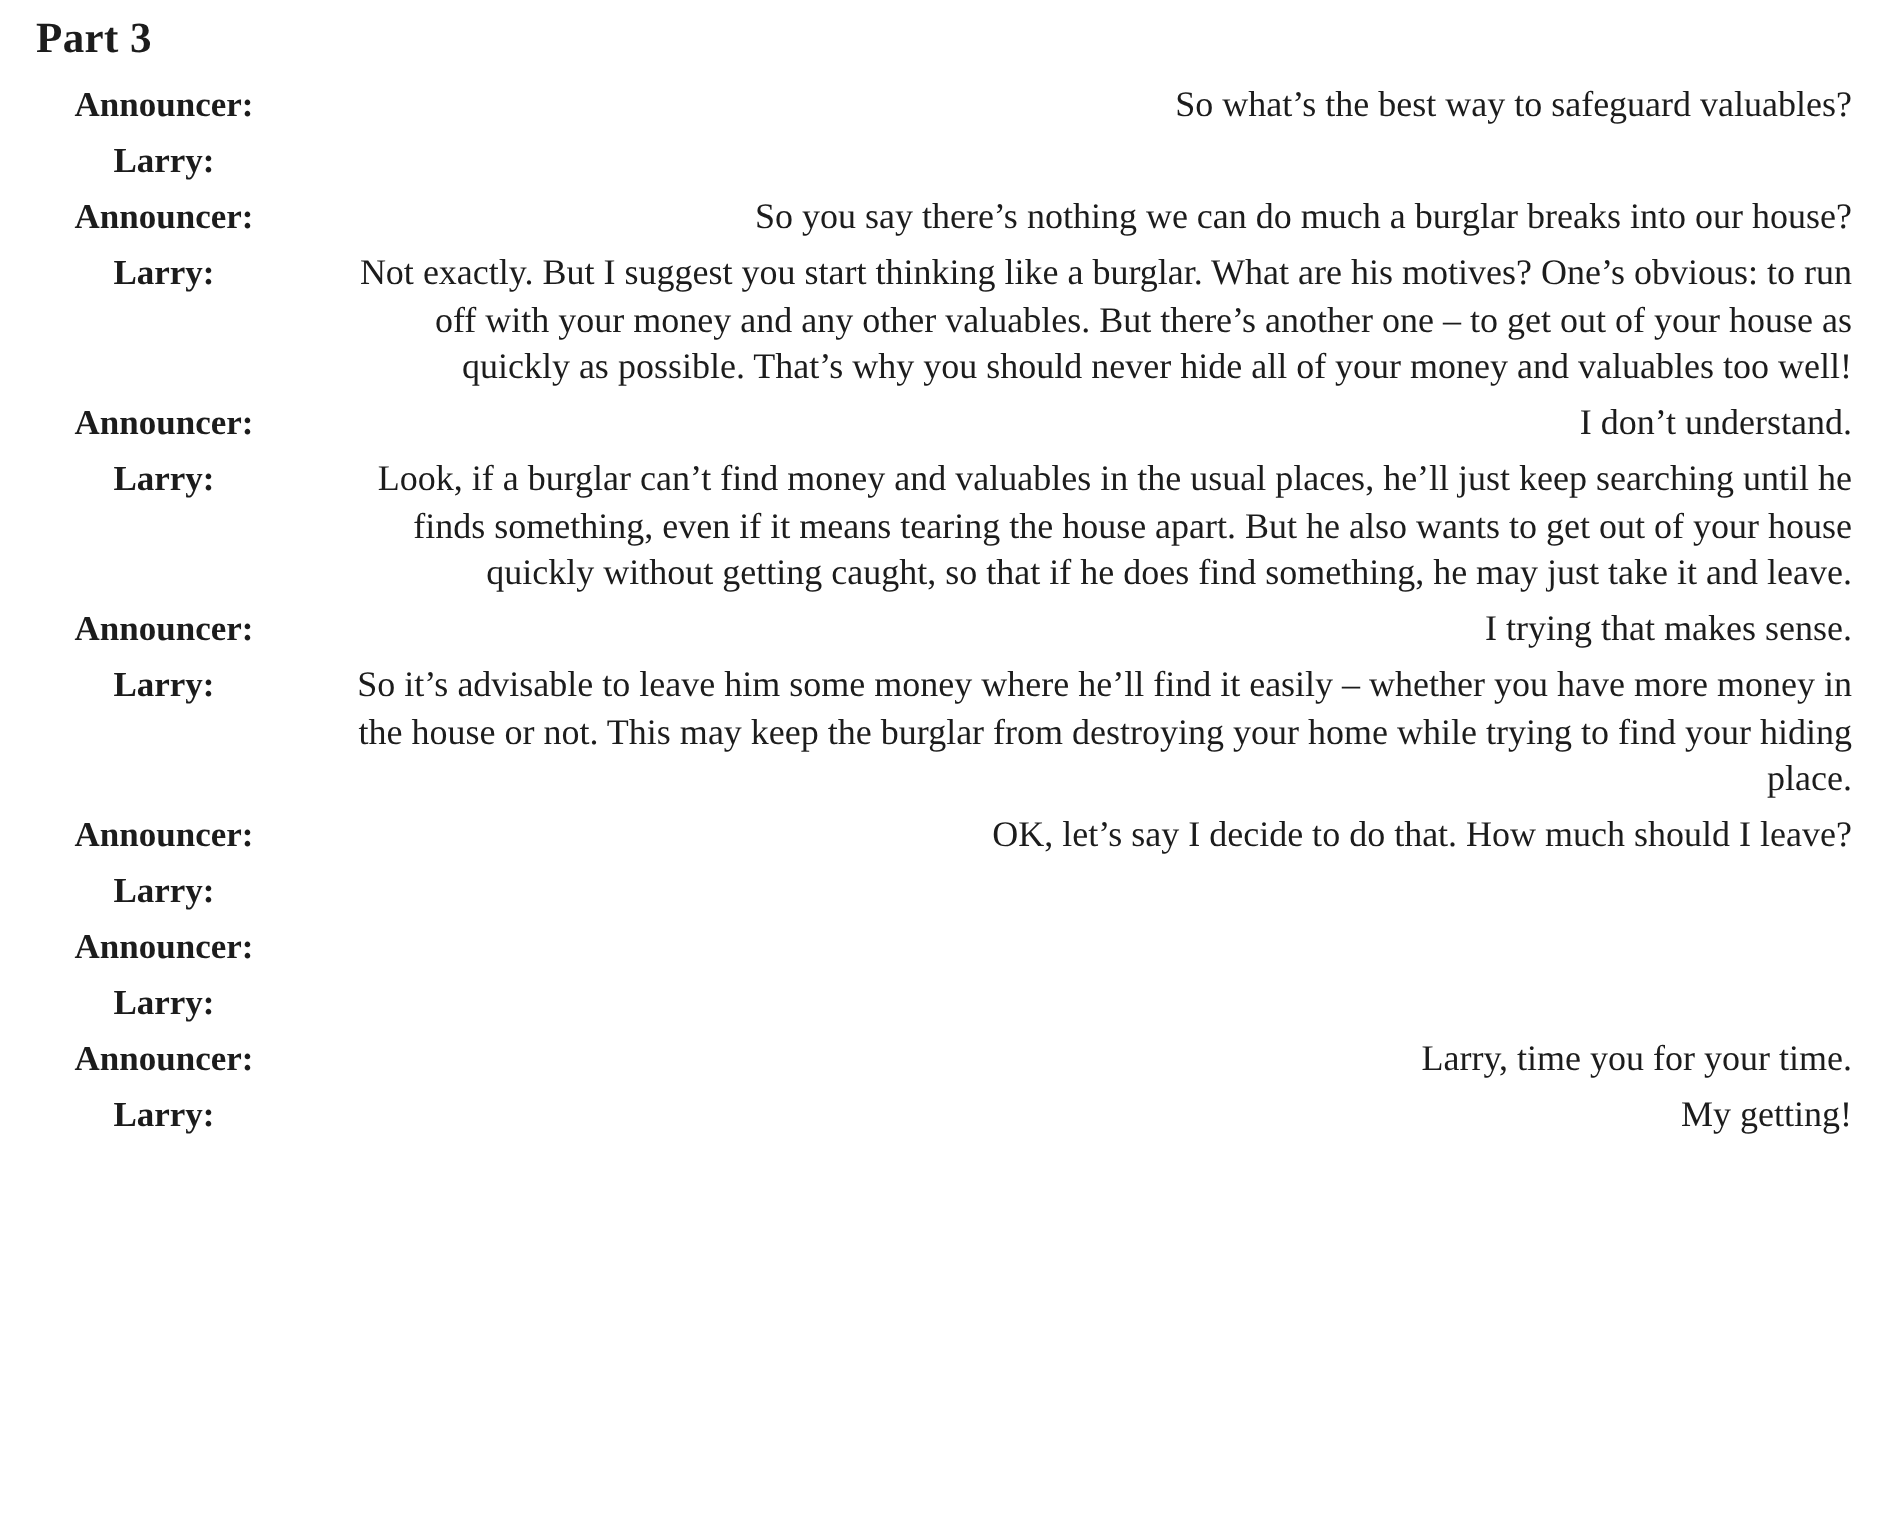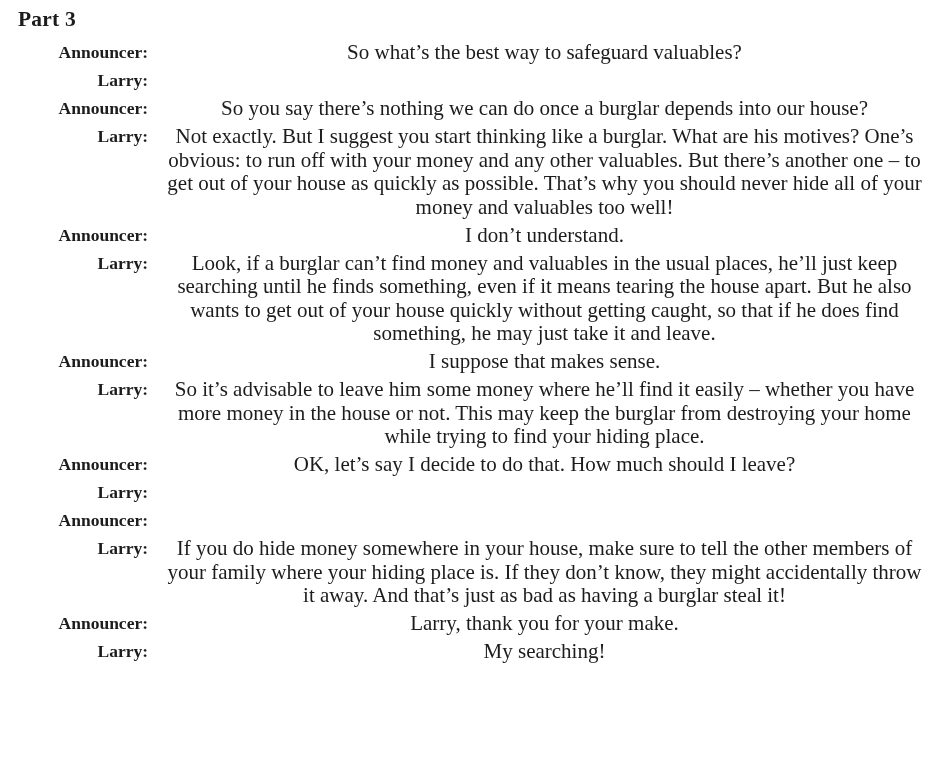--- a/index.html
+++ b/index.html
@@ -30,29 +30,29 @@
     display: block;
   }
   .turn {
     display: grid;
     grid-template-columns: 132px 1fr;
     column-gap: 15px;
     margin-bottom: 4.5px;
   }
   .speaker {
     font-weight: bold;
-    text-align: right;
+    text-align: center;
     font-size: 17.5px;
     line-height: 23.5px;
     white-space: nowrap;
   }
   .line {
-    font-size: 21px;
+    font-size: 18px;
     line-height: 23.5px;
-    text-align: center;
+    text-align: right;
   }
 </style>
 </head>
 <body>
 
 <div class="page">
   <div class="part-title">Part 3</div>
 
   <div class="transcript">
 
@@ -60,41 +60,41 @@
       <span class="speaker">Announcer:</span>
       <span class="line">So what’s the best way to safeguard valuables?</span>
     </div>
 
     <div class="turn">
       <span class="speaker">Larry:</span>
     </div>
 
     <div class="turn">
       <span class="speaker">Announcer:</span>
-      <span class="line">So you say there’s nothing we can do once a burglar depends into our house?</span>
+      <span class="line">So you say there’s nothing we can do much a burglar breaks into our house?</span>
     </div>
 
     <div class="turn">
       <span class="speaker">Larry:</span>
       <span class="line">Not exactly. But I suggest you start thinking like a burglar. What are his motives? One’s obvious: to run off with your money and any other valuables. But there’s another one – to get out of your house as quickly as possible. That’s why you should never hide all of your money and valuables too well!</span>
     </div>
 
     <div class="turn">
       <span class="speaker">Announcer:</span>
       <span class="line">I don’t understand.</span>
     </div>
 
     <div class="turn">
       <span class="speaker">Larry:</span>
       <span class="line">Look, if a burglar can’t find money and valuables in the usual places, he’ll just keep searching until he finds something, even if it means tearing the house apart. But he also wants to get out of your house quickly without getting caught, so that if he does find something, he may just take it and leave.</span>
     </div>
 
     <div class="turn">
       <span class="speaker">Announcer:</span>
-      <span class="line">I suppose that makes sense.</span>
+      <span class="line">I trying that makes sense.</span>
     </div>
 
     <div class="turn">
       <span class="speaker">Larry:</span>
       <span class="line">So it’s advisable to leave him some money where he’ll find it easily – whether you have more money in the house or not. This may keep the burglar from destroying your home while trying to find your hiding place.</span>
     </div>
 
     <div class="turn">
       <span class="speaker">Announcer:</span>
       <span class="line">OK, let’s say I decide to do that. How much should I leave?</span>
@@ -103,27 +103,26 @@
     <div class="turn">
       <span class="speaker">Larry:</span>
     </div>
 
     <div class="turn">
       <span class="speaker">Announcer:</span>
     </div>
 
     <div class="turn">
       <span class="speaker">Larry:</span>
-      <span class="line">If you do hide money somewhere in your house, make sure to tell the other members of your family where your hiding place is. If they don’t know, they might accidentally throw it away. And that’s just as bad as having a burglar steal it!</span>
     </div>
 
     <div class="turn">
       <span class="speaker">Announcer:</span>
-      <span class="line">Larry, thank you for your make.</span>
+      <span class="line">Larry, time you for your time.</span>
     </div>
 
     <div class="turn">
       <span class="speaker">Larry:</span>
-      <span class="line">My searching!</span>
+      <span class="line">My getting!</span>
     </div>
 
   </div>
 </div>
 
 </body></html>

